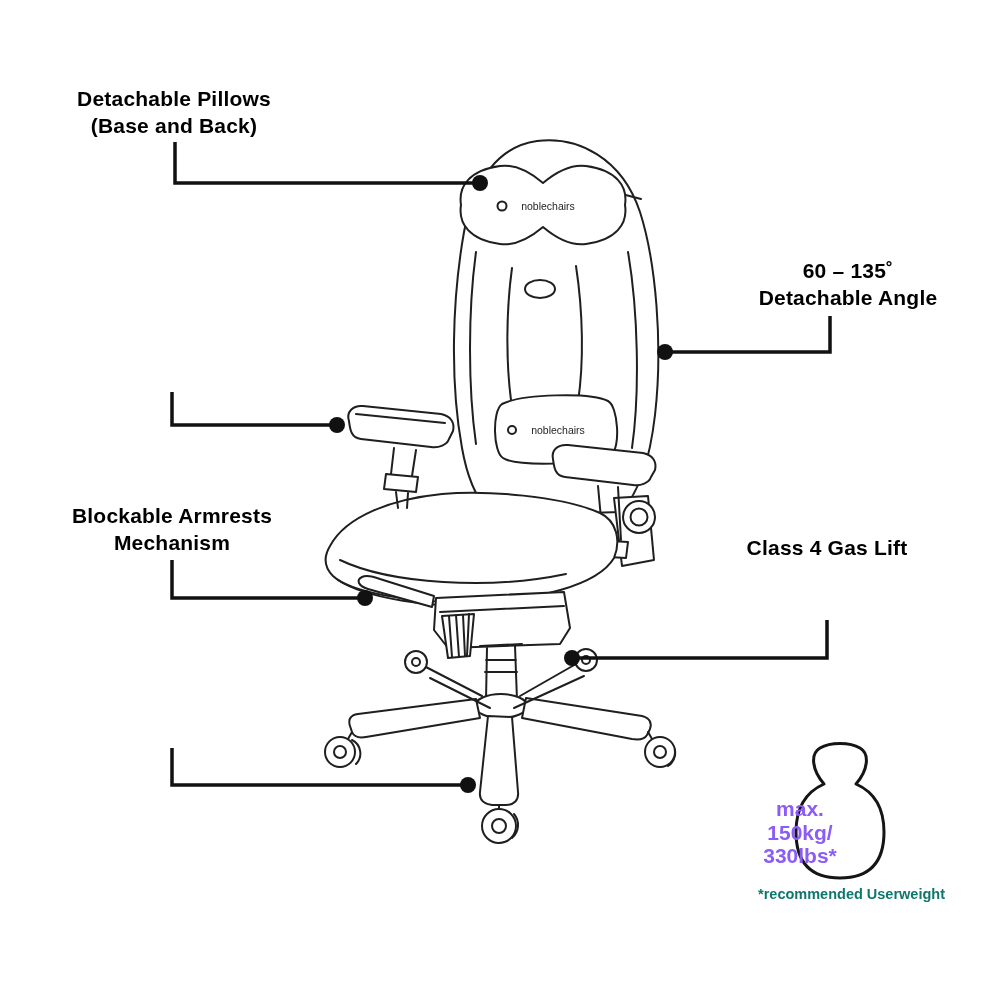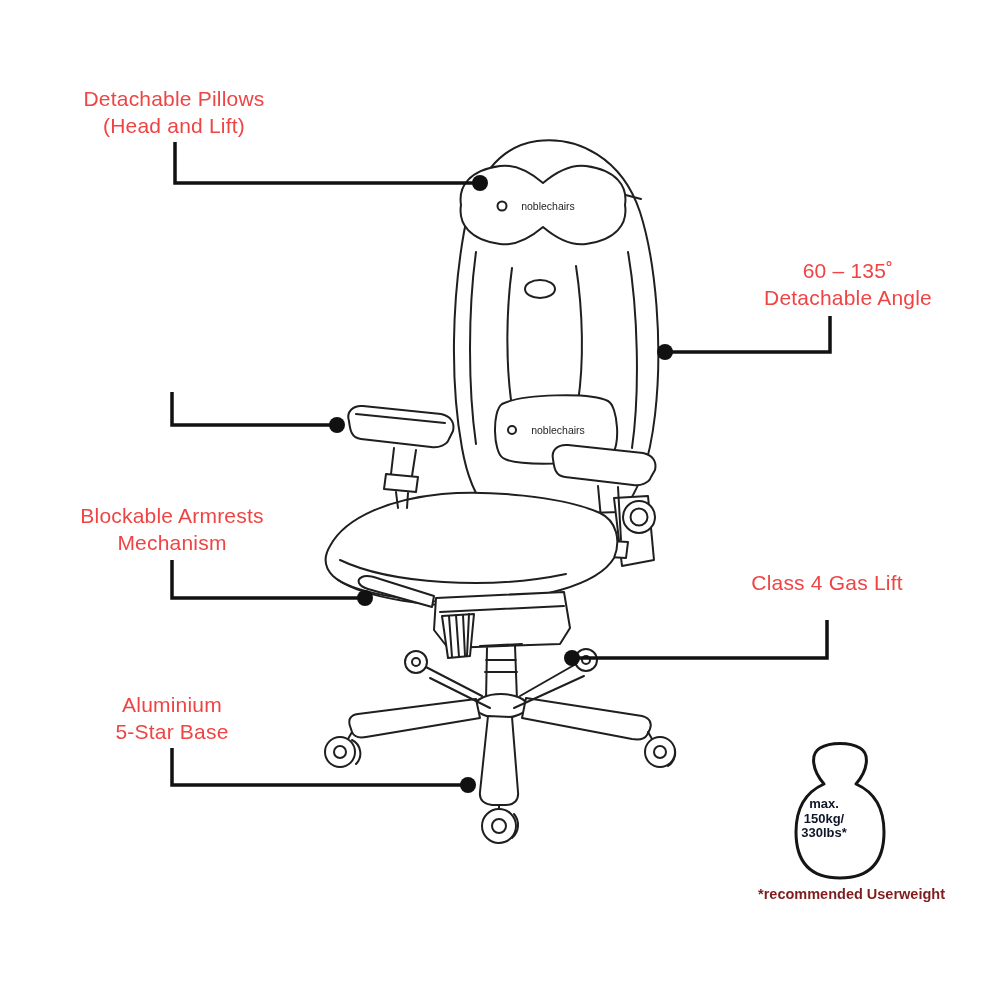--- a/index.html
+++ b/index.html
@@ -2,42 +2,42 @@
 <html><head>
 <meta charset="utf-8">
 <style>
   html,body{margin:0;padding:0;background:#ffffff;}
   body{width:1000px;height:1000px;overflow:hidden;font-family:"Liberation Sans",sans-serif;}
   .stage{position:relative;width:1000px;height:1000px;background:#ffffff;}
   .stage svg{position:absolute;left:0;top:0;}
   .callout{
     position:absolute;
     text-align:center;
-    font-weight:400;
+    font-weight:700;
     font-size:21px;
     line-height:1.28;
-    color:#ef4444;
+    color:#000000;
     letter-spacing:.2px;
   }
   .weight-label{
     position:absolute;
-    left:772px;top:797px;width:104px;
+    left:748px;top:797px;width:104px;
     text-align:center;
     font-weight:700;
-    font-size:13px;
+    font-size:21px;
     line-height:1.12;
-    color:#0f172a;
+    color:#8b5cf6;
   }
   .footnote{
     position:absolute;
     left:700px;top:886px;width:245px;
     text-align:right;
     font-weight:700;
     font-size:14.5px;
-    color:#7f1d1d;
+    color:#0f766e;
   }
   .svgbrand{font-family:"Liberation Sans",sans-serif;font-size:10.5px;fill:#1f1f1f;font-weight:400;}
 </style>
 </head>
 <body>
 
 <div class="stage">
 
   <svg width="1000" height="1000" viewBox="0 0 1000 1000">
 
@@ -138,42 +138,38 @@
       <circle cx="365" cy="598" r="8"></circle>
       <circle cx="572" cy="658" r="8"></circle>
       <circle cx="468" cy="785" r="8"></circle>
     </g>
 
     <path fill="#ffffff" stroke="#151515" stroke-width="3" stroke-linejoin="round" d="M824 784 C812 770 810 754 820 748 C830 742 850 742 860 748 C870 754 868 770 856 784 C874 792 884 808 884 832 C884 864 868 878 840 878 C812 878 796 864 796 832 C796 808 806 792 824 784 Z"></path>
   </svg>
 
   <div class="callout" style="left:24px;top:86px;width:300px;">
     <div>Detachable Pillows</div>
-    <div>(Head and Lift)</div>
+    <div>(Base and Back)</div>
   </div>
 
   <div class="callout" style="left:698px;top:258px;width:300px;">
     <div>60 – 135˚</div>
     <div>Detachable Angle</div>
   </div>
 
 
   <div class="callout" style="left:22px;top:503px;width:300px;">
     <div>Blockable Armrests</div>
     <div>Mechanism</div>
   </div>
 
-  <div class="callout" style="left:677px;top:570px;width:300px;">
+  <div class="callout" style="left:677px;top:535px;width:300px;">
     <div>Class 4 Gas Lift</div>
   </div>
 
-  <div class="callout" style="left:22px;top:692px;width:300px;">
-    <div>Aluminium</div>
-    <div>5-Star Base</div>
-  </div>
 
   <div class="weight-label">
     <div>max.</div>
     <div>150kg/</div>
     <div>330lbs*</div>
   </div>
 
   <div class="footnote">*recommended Userweight</div>
 
 </div>

